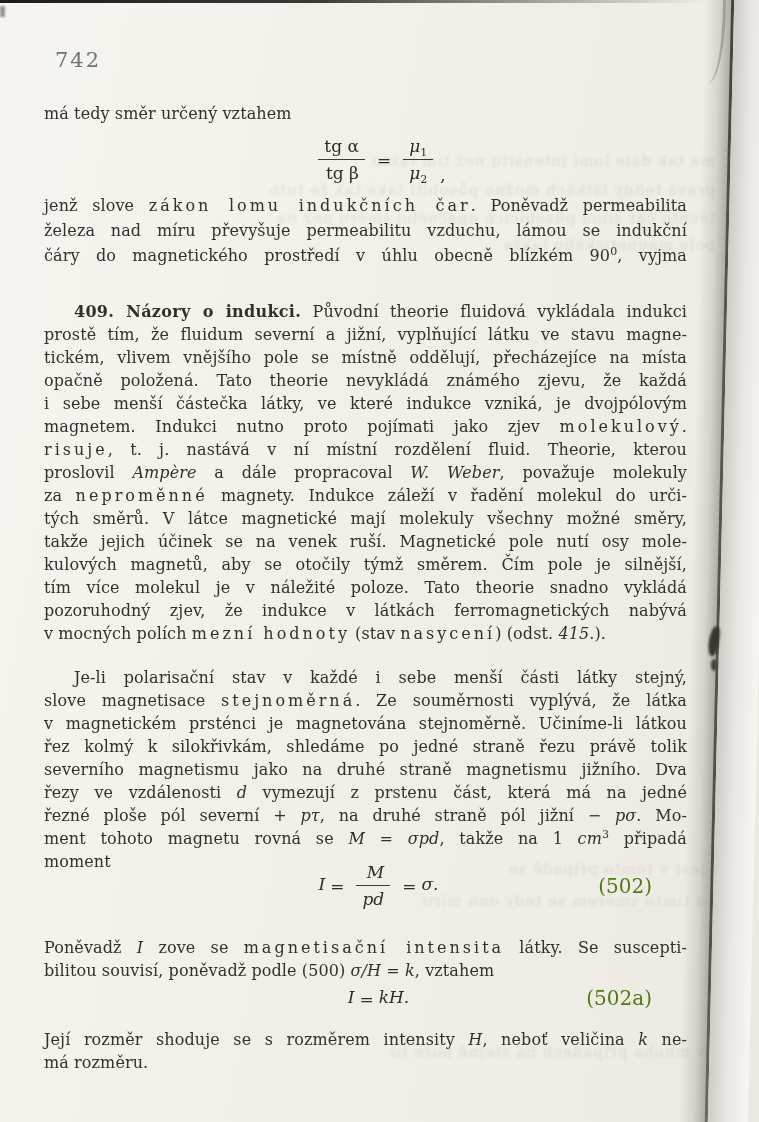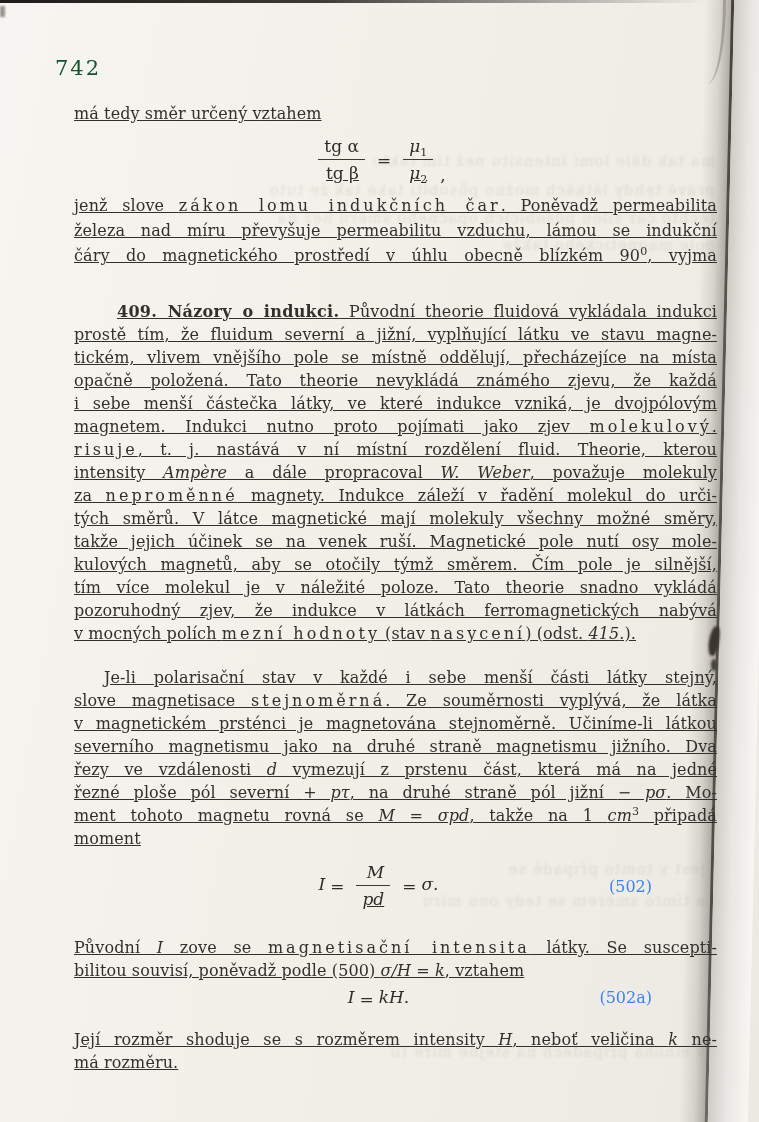--- a/index.html
+++ b/index.html
@@ -26,41 +26,41 @@
     transform:rotate(1.35deg);
     background:linear-gradient(to right,#cfccc6,#e9e7e3 45%,#f7f6f3);}
   .blob1{position:absolute;left:709px;top:626px;width:10px;height:30px;background:#3a362f;
     border-radius:60% 40% 50% 50%;filter:blur(1px);transform:rotate(8deg);}
   .blob2{position:absolute;left:711px;top:659px;width:6px;height:12px;background:#44403a;
     border-radius:50%;filter:blur(1px);}
   
   .ghost{position:absolute;font-size:15px;color:#6f695f;opacity:.14;filter:blur(1.3px);
     transform:scaleX(-1);letter-spacing:1px;white-space:nowrap;overflow:hidden;}
   
-  .pageno{position:absolute;left:55px;top:56px;font-size:21px;letter-spacing:2px;color:#14532d;text-align:center;}
-  .para{position:absolute;left:74px;width:643px;text-decoration:underline;}
+  .pageno{position:absolute;left:55px;top:48px;font-size:21px;letter-spacing:2px;color:#737373;text-align:center;}
+  .para{position:absolute;left:44px;width:643px;}
   .ln{font-size:16px;line-height:23px;text-align:justify;text-align-last:justify;
     letter-spacing:.1px;}
   .lh25 .ln{line-height:25px;}
   .end{text-align-last:left;}
   .ind{text-indent:30px;}
   .sp{letter-spacing:3px;}
   .it{font-style:italic;}
-  .b{font-weight:bold;letter-spacing:.3px;margin-left:13px;}
+  .b{font-weight:bold;letter-spacing:.3px;}
   .sup{font-size:11px;vertical-align:super;line-height:0;}
   sub{font-size:11px;line-height:0;}
   
   .frml{position:absolute;left:57px;width:643px;text-align:center;font-size:17px;color:#2f2c27;}
   .frac{display:inline-block;vertical-align:middle;text-align:right;margin:0 7px;}
   .fnum{display:block;padding:0 6px 3px;border-bottom:1.4px solid #3c3934;}
-  .fden{display:block;padding:3px 6px 0;text-decoration:underline;}
+  .fden{display:block;padding:3px 6px 0;}
   .feq{display:inline-block;vertical-align:middle;margin:0 5px;}
   .fcomma{display:inline-block;vertical-align:middle;transform:translateY(15px);}
   .eqno{position:absolute;right:48px;top:50%;transform:translateY(-50%);
-    font-size:16px;font-style:normal;color:#3b82f6;}
+    font-size:20px;font-style:normal;color:#4d7c0f;}
   .f3{line-height:26px;}
 </style>
 </head>
 <body>
 
 <div class="top-line"></div>
 <div class="nub"></div>
 <div class="corner-curl"></div>
 <div class="edge-shade"></div>
 <div class="edge-line"></div>
@@ -93,48 +93,49 @@
 </div>
 
 <div class="para" style="top:300px">
   <div class="ln ind"><span class="b">409. Názory o indukci.</span><span> Původní theorie fluidová vykládala indukci</span></div>
   <div class="ln">prostě tím, že fluidum severní a jižní, vyplňující látku ve stavu magne-</div>
   <div class="ln">tickém, vlivem vnějšího pole se místně oddělují, přecházejíce na místa</div>
   <div class="ln">opačně položená. Tato theorie nevykládá známého zjevu, že každá</div>
   <div class="ln">i sebe menší částečka látky, ve které indukce vzniká, je dvojpólovým</div>
   <div class="ln"><span>magnetem. Indukci nutno proto pojímati jako zjev </span><span class="sp">molekulový</span><span>.</span></div>
   <div class="ln"><span class="sp">risuje</span><span>, t. j. nastává v ní místní rozdělení fluid.  Theorie, kterou</span></div>
-  <div class="ln"><span>intensity </span><span class="it">Ampère</span><span> a dále propracoval </span><span class="it">W. Weber</span><span>, považuje molekuly</span></div>
+  <div class="ln"><span>proslovil </span><span class="it">Ampère</span><span> a dále propracoval </span><span class="it">W. Weber</span><span>, považuje molekuly</span></div>
   <div class="ln"><span>za </span><span class="sp">neproměnné</span><span> magnety. Indukce záleží v řadění molekul do urči-</span></div>
   <div class="ln">tých směrů. V látce magnetické mají molekuly všechny možné směry,</div>
   <div class="ln">takže jejich účinek se na venek ruší. Magnetické pole nutí osy mole-</div>
   <div class="ln">kulových magnetů, aby se otočily týmž směrem. Čím pole je silnější,</div>
   <div class="ln">tím více molekul je v náležité poloze. Tato theorie snadno vykládá</div>
   <div class="ln">pozoruhodný zjev, že indukce v látkách ferromagnetických nabývá</div>
   <div class="ln end"><span>v mocných polích </span><span class="sp">mezní hodnoty</span><span> (stav </span><span class="sp">nasycení</span><span>) (odst. </span><span class="it">415</span><span>.).</span></div>
 </div>
 
 <div class="para" style="top:666px">
   <div class="ln ind">Je-li polarisační stav v každé i sebe menší části látky stejný,</div>
   <div class="ln"><span>slove magnetisace </span><span class="sp">stejnoměrná</span><span>. Ze souměrnosti vyplývá, že látka</span></div>
   <div class="ln">v magnetickém prsténci je magnetována stejnoměrně. Učiníme-li látkou</div>
+  <div class="ln">řez kolmý k silokřivkám, shledáme po jedné straně řezu právě tolik</div>
   <div class="ln">severního magnetismu jako na druhé straně magnetismu jižního. Dva</div>
   <div class="ln"><span>řezy ve vzdálenosti </span><span class="it">d</span><span> vymezují z prstenu část, která má na jedné</span></div>
   <div class="ln"><span>řezné ploše pól severní </span><span class="it">+ pτ</span><span>, na druhé straně pól jižní </span><span class="it">− pσ</span><span>. Mo-</span></div>
   <div class="ln"><span>ment tohoto magnetu rovná se </span><span class="it">M = σpd</span><span>, takže na 1 </span><span class="it">cm</span><span class="sup">3</span><span> připadá</span></div>
   <div class="ln end">moment</div>
 </div>
 
 <div class="frml" style="top:862px">
   <span class="it">I</span><span class="feq">=</span><span class="frac"><span class="fnum it">M</span><span class="fden it">pd</span></span><span class="feq">=</span><span class="it">σ.</span>
   <span class="eqno">(502)</span>
 </div>
 
 <div class="para" style="top:936px">
-  <div class="ln"><span>Původní </span><span class="it">I</span><span> zove se </span><span class="sp">magnetisační intensita</span><span> látky.  Se suscepti-</span></div>
+  <div class="ln"><span>Poněvadž </span><span class="it">I</span><span> zove se </span><span class="sp">magnetisační intensita</span><span> látky.  Se suscepti-</span></div>
   <div class="ln end"><span>bilitou souvisí, poněvadž podle (500) </span><span class="it">σ/H = k</span><span>, vztahem</span></div>
 </div>
 
 <div class="frml f3" style="top:984px">
   <span class="it">I</span><span class="feq">=</span><span class="it">kH.</span>
   <span class="eqno">(502a)</span>
 </div>
 
 <div class="para" style="top:1028px">
   <div class="ln"><span>Její rozměr shoduje se s rozměrem intensity </span><span class="it">H</span><span>, neboť veličina </span><span class="it">k</span><span> ne-</span></div>

